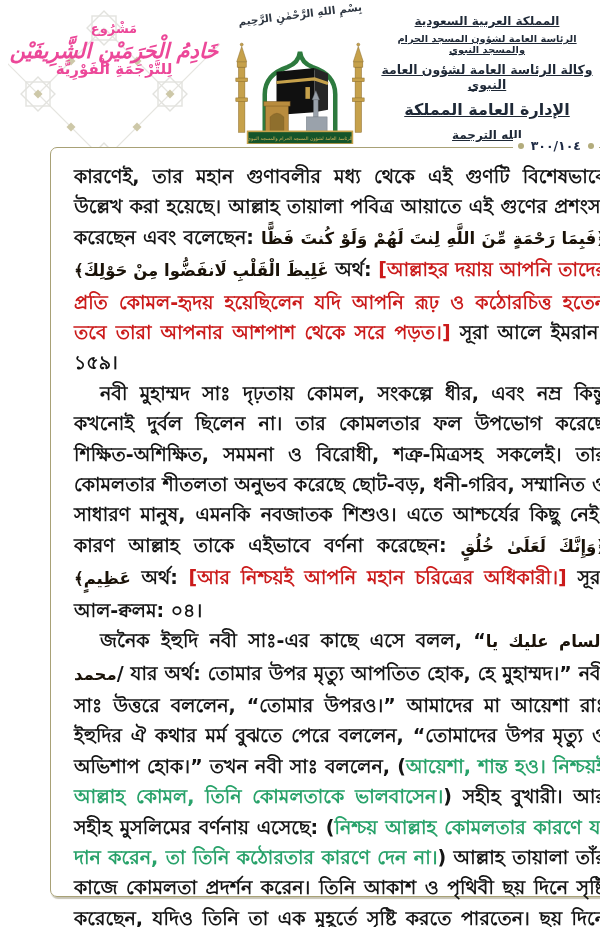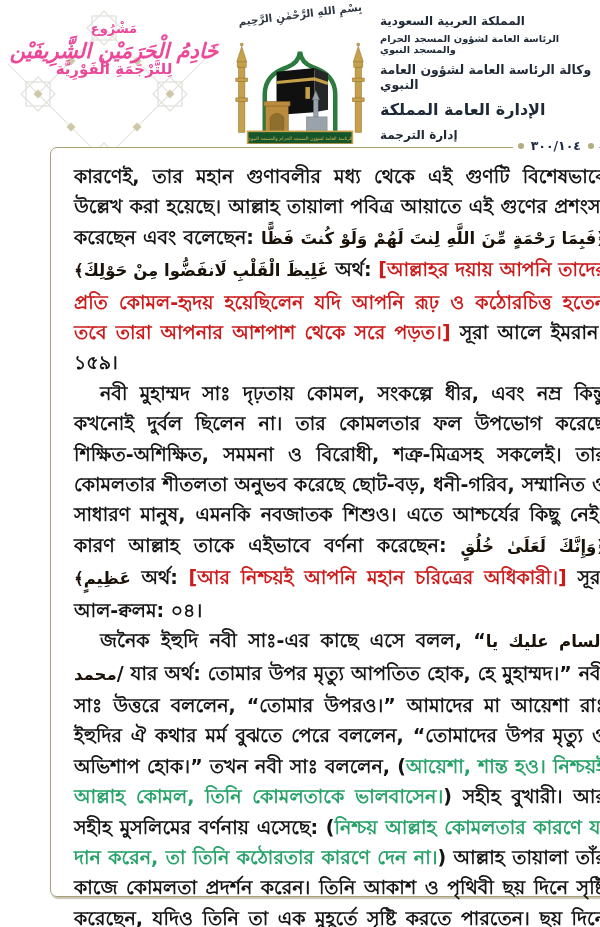--- a/index.html
+++ b/index.html
@@ -15,22 +15,22 @@
              color:#ec4899;direction:rtl;line-height:1.05;}
   .logo-l1{font-size:13px;font-weight:bold;}
   .logo-l2{font-size:21px;font-weight:bold;margin-top:4px;letter-spacing:-.5px;font-style:italic;}
   .logo-l3{font-size:15px;font-weight:bold;}
 
   .emblem{position:absolute;left:212px;top:0;width:176px;height:147px;}
   .bismillah{position:absolute;top:8px;left:0;width:100%;text-align:center;
              font-size:10.5px;color:#2f3742;transform:rotate(-7deg);direction:rtl;font-weight:bold;}
   .emblem-svg{position:absolute;left:3px;top:22px;}
 
-  .header-right{position:absolute;right:6px;top:14px;width:214px;text-align:left;
-                color:#1e2836;direction:rtl;}
+  .header-right{position:absolute;right:6px;top:14px;width:214px;text-align:center;
+                color:#1e2836;direction:rtl;text-decoration:underline;}
   .hr-l1{font-size:12px;font-weight:bold;margin-bottom:5px;}
   .hr-l2{font-size:9.8px;font-weight:bold;margin-bottom:7px;}
   .hr-l3{font-size:12.5px;font-weight:bold;margin-bottom:8px;letter-spacing:-.3px;}
   .hr-l4{font-size:16px;font-weight:bold;margin-bottom:9px;}
   .hr-l5{font-size:12px;font-weight:bold;}
 
   
   .frame{position:absolute;left:10px;top:147px;width:578px;height:750px;box-sizing:border-box;
          border:1.6px solid #a8a176;border-radius:7px;
          box-shadow:1px 2px 1px rgba(130,125,90,.45);margin-left:40px;}
@@ -135,21 +135,21 @@
         <rect x="27" y="121" width="116" height="14" fill="#15552a" stroke="#c6a14b" stroke-width="1.8"></rect>
         <text x="85" y="130.5" text-anchor="middle" font-size="5.2" fill="#d8b45c" direction="rtl">الرئاسة العامة لشؤون المسجد الحرام والمسجد النبوي</text>
       </svg>
     </div>
 
     <div class="header-right">
       <div class="hr-l1">المملكة العربية السعودية</div>
       <div class="hr-l2">الرئاسة العامة لشؤون المسجد الحرام والمسجد النبوي</div>
       <div class="hr-l3">وكالة الرئاسة العامة لشؤون العامة النبوي</div>
       <div class="hr-l4">الإدارة العامة المملكة</div>
-      <div class="hr-l5">إدارة الترجمة</div>
+      <div class="hr-l5">الله الترجمة</div>
     </div>
   </div>
 
   <div class="frame">
     <div class="doc-number">
       <span class="dot"></span>
       <span>٣٠٠/١٠٤</span>
       <span class="dot"></span>
     </div>
     <div class="content">

